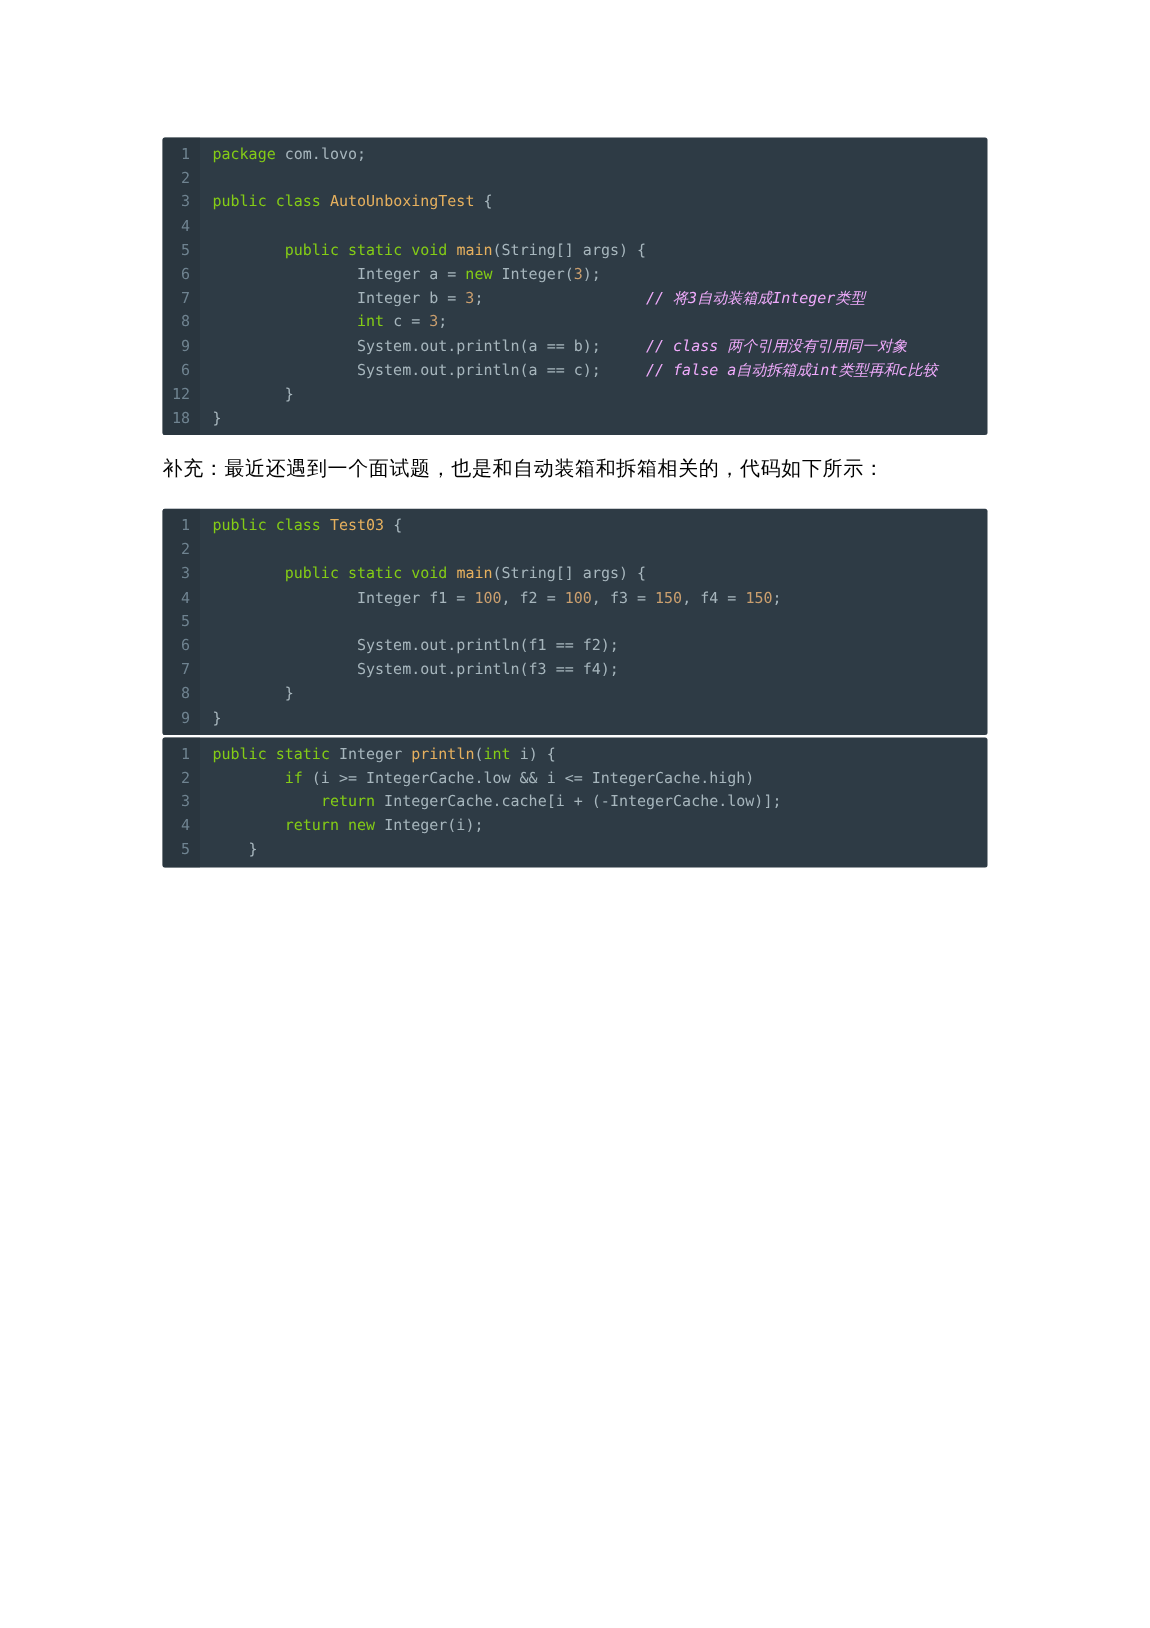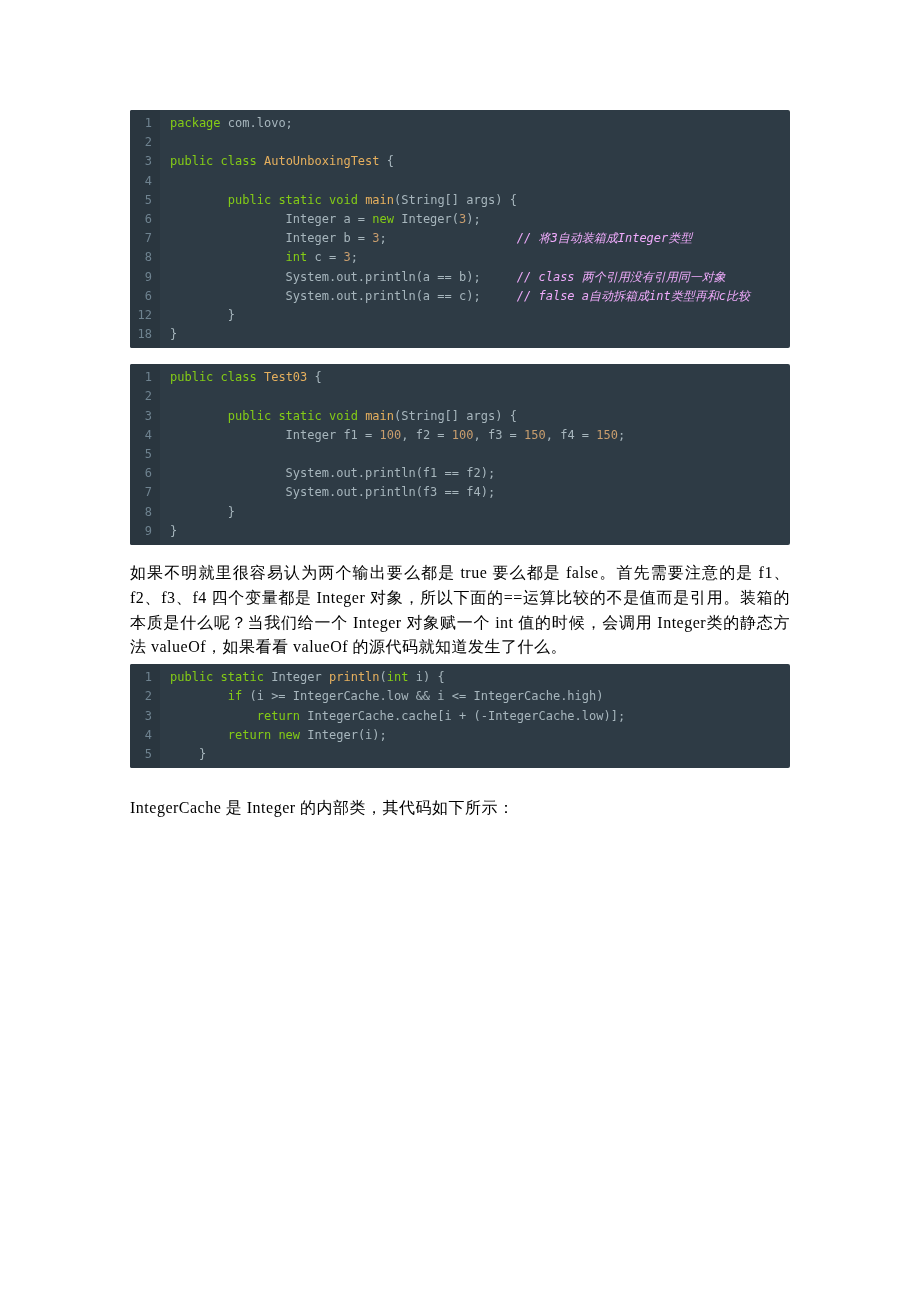--- a/index.html
+++ b/index.html
@@ -82,20 +82,21 @@
         <span class="tok-kw">public</span> <span class="tok-kw">static</span> <span class="tok-kw">void</span> <span class="tok-fn">main</span>(String[] args) {
                 Integer a = <span class="tok-kw">new</span> Integer(<span class="tok-num">3</span>);
                 Integer b = <span class="tok-num">3</span>;                  <span class="tok-com">// 将3自动装箱成Integer类型</span>
                 <span class="tok-kw">int</span> c = <span class="tok-num">3</span>;
                 System.out.println(a == b);     <span class="tok-com">// class 两个引用没有引用同一对象</span>
                 System.out.println(a == c);     <span class="tok-com">// false a自动拆箱成int类型再和c比较</span>
         }
 }</div>
   </div>
 
+  <div class="para">补充：最近还遇到一个面试题，也是和自动装箱和拆箱相关的，代码如下所示：</div>
 
   <div class="code-block">
     <div class="gutter">
         <div>1</div>
         <div>2</div>
         <div>3</div>
         <div>4</div>
         <div>5</div>
         <div>6</div>
         <div>7</div>
@@ -106,32 +107,30 @@
 
         <span class="tok-kw">public</span> <span class="tok-kw">static</span> <span class="tok-kw">void</span> <span class="tok-fn">main</span>(String[] args) {
                 Integer f1 = <span class="tok-num">100</span>, f2 = <span class="tok-num">100</span>, f3 = <span class="tok-num">150</span>, f4 = <span class="tok-num">150</span>;
 
                 System.out.println(f1 == f2);
                 System.out.println(f3 == f4);
         }
 }</div>
   </div>
 
-  <div class="para">如果不明就里很容易认为两个输出要么都是 true 要么都是 false。首先需要注意的是 f1、f2、f3、f4 四个变量都是 Integer 对象，所以下面的==运算比较的不是值而是引用。装箱的本质是什么呢？当我们给一个 Integer 对象赋一个 int 值的时候，会调用 Integer类的静态方法 valueOf，如果看看 valueOf 的源代码就知道发生了什么。</div>
 
   <div class="code-block para-tight" style="margin-top:-14px;">
     <div class="gutter">
         <div>1</div>
         <div>2</div>
         <div>3</div>
         <div>4</div>
         <div>5</div>
       </div>
     <div class="code"><span class="tok-kw">public</span> <span class="tok-kw">static</span> Integer <span class="tok-fn">println</span>(<span class="tok-kw">int</span> i) {
         <span class="tok-kw">if</span> (i &gt;= IntegerCache.low &amp;&amp; i &lt;= IntegerCache.high)
             <span class="tok-kw">return</span> IntegerCache.cache[i + (-IntegerCache.low)];
         <span class="tok-kw">return</span> <span class="tok-kw">new</span> Integer(i);
     }</div>
   </div>
 
-  <div class="para" style="margin-top:28px;">IntegerCache 是 Integer 的内部类，其代码如下所示：</div>
 
 </div>
 
 </body></html>

